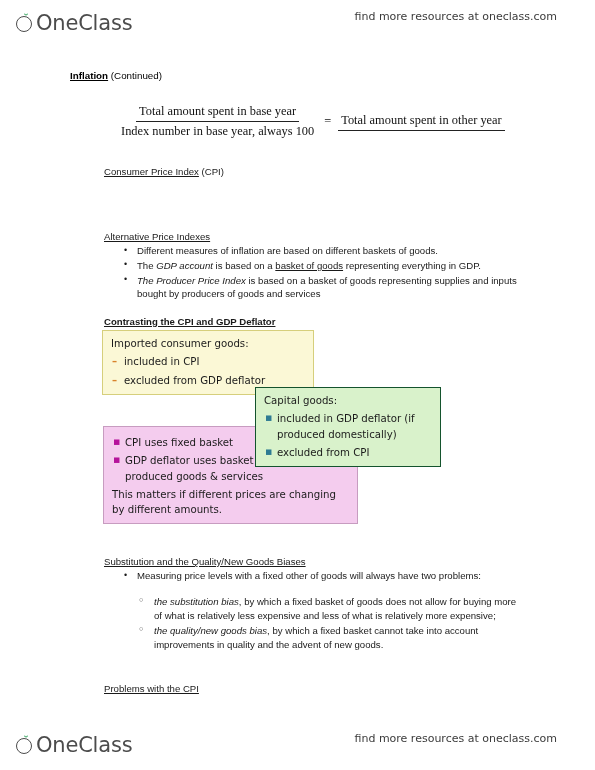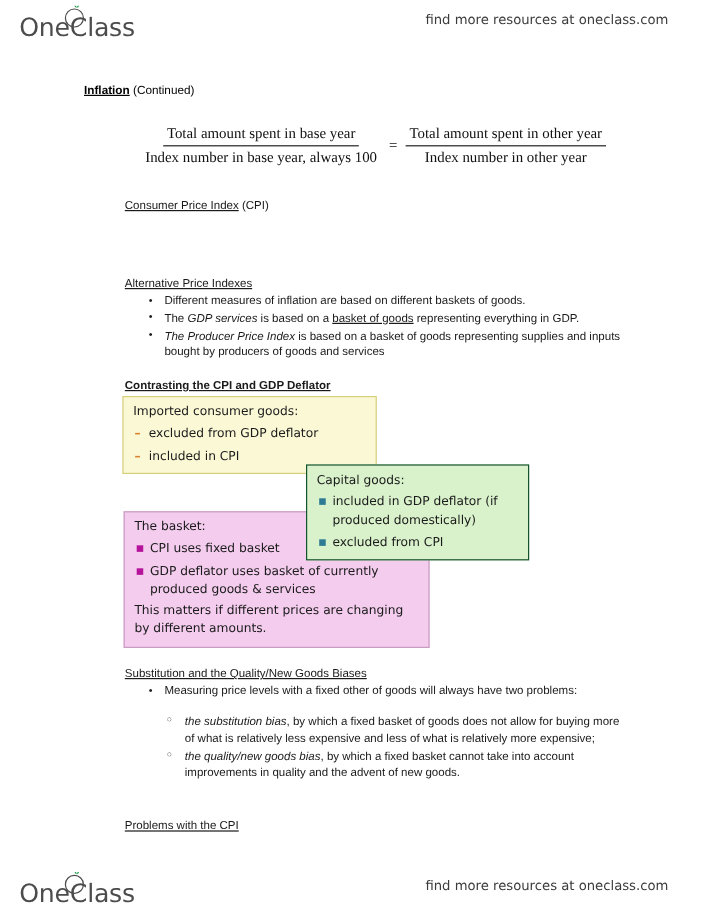--- a/index.html
+++ b/index.html
@@ -24,23 +24,22 @@
     height: 34px;
   }
   .brand-bar.header { top: 4px; }
   .brand-bar.footer { top: 726px; }
 
   .logo {
     position: absolute;
     left: 16px;
     top: 0;
     display: flex;
-    align-items: center;
+    align-items: flex-end;
     height: 30px;
-    flex-direction: column;
   }
   .logo-mark {
     position: relative;
     width: 19px;
     height: 21px;
     margin-right: 1px;
   }
   .logo-mark .ring {
     position: absolute;
     left: 0;
@@ -283,48 +282,46 @@
   </div>
 
   <div class="formula">
     <span class="frac">
       <span class="num">Total amount spent in base year</span>
       <span class="den">Index number in base year, always 100</span>
     </span>
     <span class="eq">=</span>
     <span class="frac">
       <span class="num">Total amount spent in other year</span>
-      <span class="den">Index number in other year</span>
     </span>
   </div>
 
   <div class="heading" style="left:104px; top:146px;margin-top:20px;">
     <span class="u">Consumer Price Index</span><span> (CPI)</span>
   </div>
 
   <div class="heading u" style="left:104px; top:231px;">Alternative Price Indexes</div>
 
   <ul class="bullet-list" style="left:122px; top:244px; width:408px;">
     <li><span id="alt-b0"><span>Different measures of inflation are based on different baskets of goods.</span></span></li>
-    <li><span id="alt-b1"><span>The </span><span class="i">GDP services</span><span> is based on a </span><span class="u">basket of goods</span><span> representing everything in GDP.</span></span></li>
+    <li><span id="alt-b1"><span>The </span><span class="i">GDP account</span><span> is based on a </span><span class="u">basket of goods</span><span> representing everything in GDP.</span></span></li>
     <li><span id="alt-b2"><span class="i">The Producer Price Index</span><span> is based on a basket of goods representing supplies and inputs bought by producers of goods and services</span></span></li>
   </ul>
 
   <div class="heading u" style="left:104px; top:316px;font-weight:bold;">Contrasting the CPI and GDP Deflator</div>
 
   <div class="note note-yellow">
     <span class="note-title">Imported consumer goods:</span>
     <ul>
+      <li>included in CPI</li>
       <li>excluded from GDP deflator</li>
-      <li>included in CPI</li>
     </ul>
   </div>
 
   <div class="note note-pink">
-    <span class="note-title">The basket:</span>
     <ul>
       <li>CPI uses fixed basket</li>
       <li>GDP deflator uses basket of currently produced goods &amp; services</li>
     </ul>
     <span class="tail">This matters if different prices are changing by different amounts.</span>
   </div>
 
   <div class="note note-green">
     <span class="note-title">Capital goods:</span>
     <ul>

